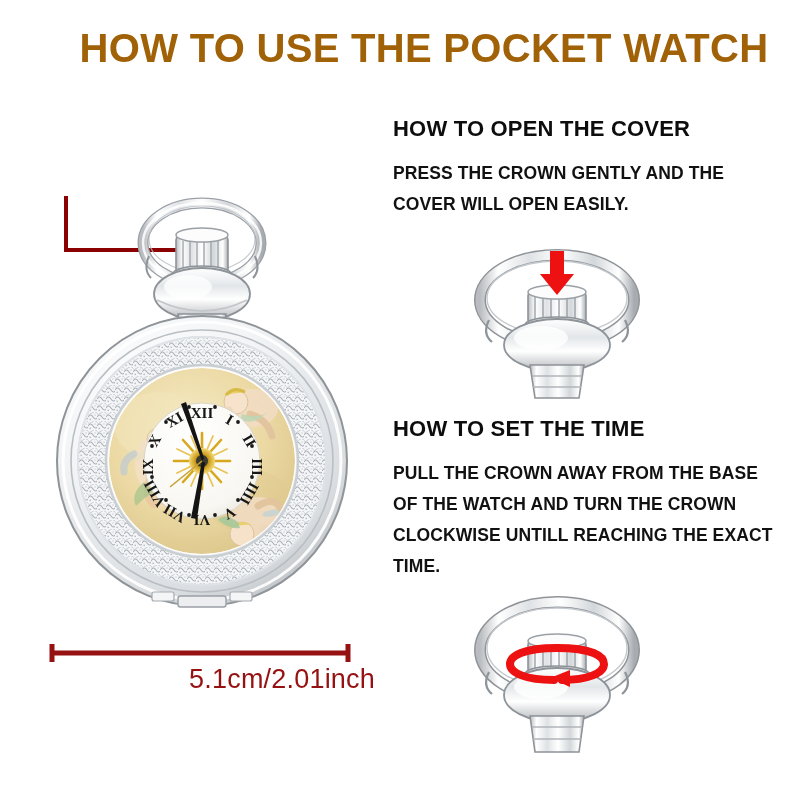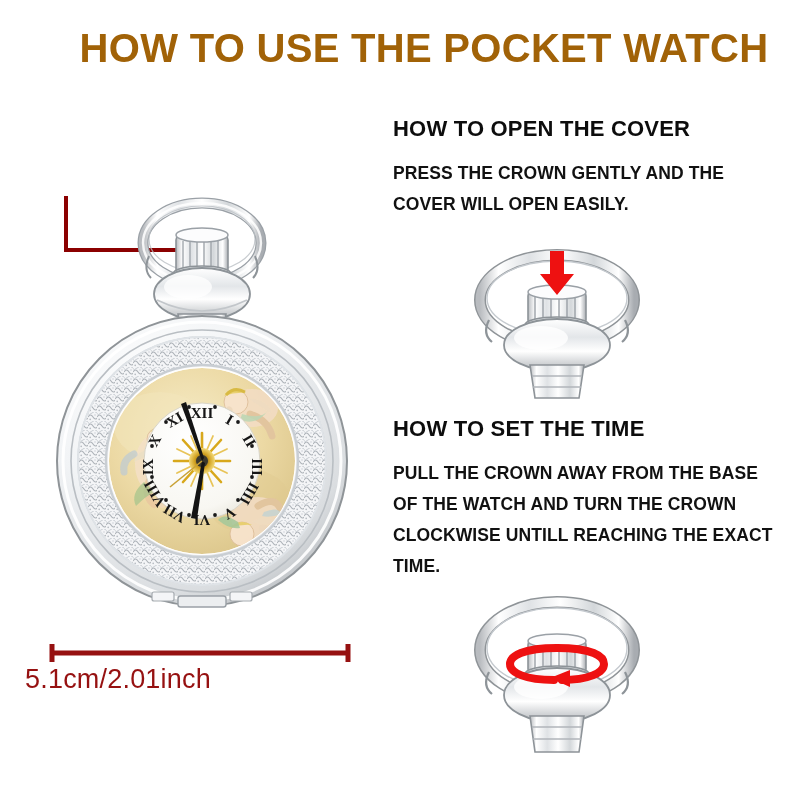--- a/index.html
+++ b/index.html
@@ -89,21 +89,21 @@
     left: 40px;
     top: 636px;
     width: 325px;
     height: 34px;
   }
   .dim-text {
     position: absolute;
     left: 25px;
     top: 664px;
     width: 350px;
-    text-align: left;
+    text-align: right;
     font-size: 27px;
     color: #961111;
     letter-spacing: 0.2px;
     white-space: nowrap;
   }
 
   
   .ill {
     position: absolute;
   }

